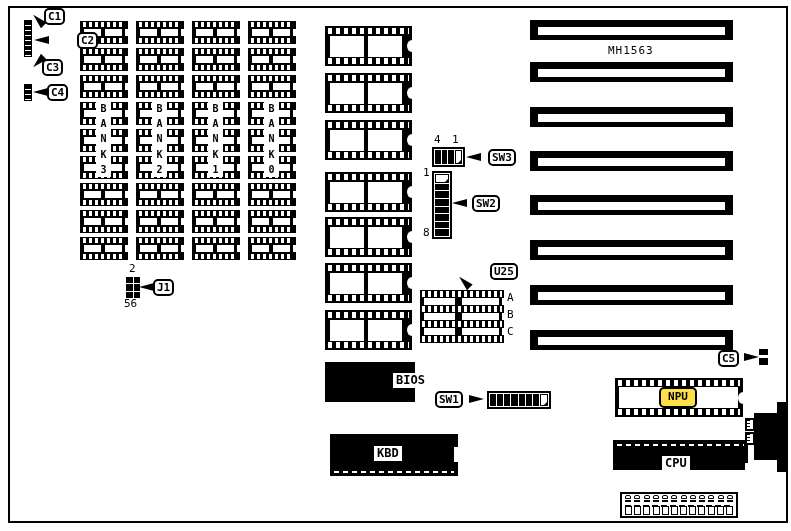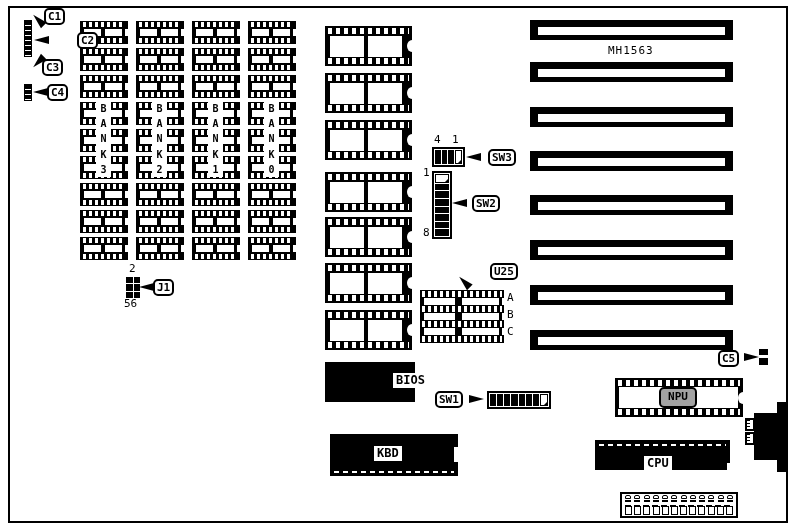--- a/index.html
+++ b/index.html
@@ -54,21 +54,21 @@
   .black-chip { position:absolute; background:#000; }
   .chip-label { position:absolute; background:#fff; color:#000; font-weight:bold;
                 font-size:12px; line-height:15px; padding:0 3px; }
   .chip-notch { position:absolute; right:0; background:#fff; }
   .dash-line { position:absolute; left:4px; right:4px; height:2px;
         background:repeating-linear-gradient(90deg,#fff 0 5px,transparent 5px 9px); }
 
   
   .npu-socket { position:absolute; left:615px; top:378px; width:128px; height:39px; background:#000; }
   .npu-socket .interior { position:absolute; left:4px; right:5px; top:9px; bottom:9px; background:#fff; }
-  .npu-label { position:absolute; left:44px; top:9px; width:38px; height:21px; background:#a3a3a3;
+  .npu-label { position:absolute; left:44px; top:9px; width:38px; height:21px; background:#fde047;
                border:2px solid #000; border-radius:5px; font-weight:bold; font-size:11px;
                line-height:16px; text-align:center; z-index:2; }
 
   
   .slot { position:absolute; left:530px; width:203px; height:20px; background:#000; }
   .slot-inner { position:absolute; left:8px; right:8px; top:7px; bottom:5px; background:#fff; }
 
   
   .dipswitch { position:absolute; background:#fff; border:2px solid #000; display:flex;
                padding:1px; gap:1px; z-index:3; }
@@ -598,21 +598,21 @@
 </div>
 
 <div class="npu-socket">
   <div class="pins bt"></div>
   <div class="interior"></div>
   <div class="pins bb"></div>
   <div class="rnotch"></div>
   <div class="npu-label">NPU</div>
 </div>
 
-<div class="black-chip" style="left:595px;top:440px;width:135px;height:30px;">
+<div class="black-chip" style="left:613px;top:440px;width:135px;height:30px;">
   <div class="dash-line" style="top:4px;"></div>
   <div class="chip-label" style="left:49px;top:16px;">CPU</div>
   <div class="chip-notch" style="top:23px;width:3px;height:13px;"></div>
 </div>
 
 <div class="bconn">
   <div class="bconn-pins" id="bpins">
       <div class="bpin">
         <div class="bpin-head"></div>
         <div class="bpin-dash"></div>

